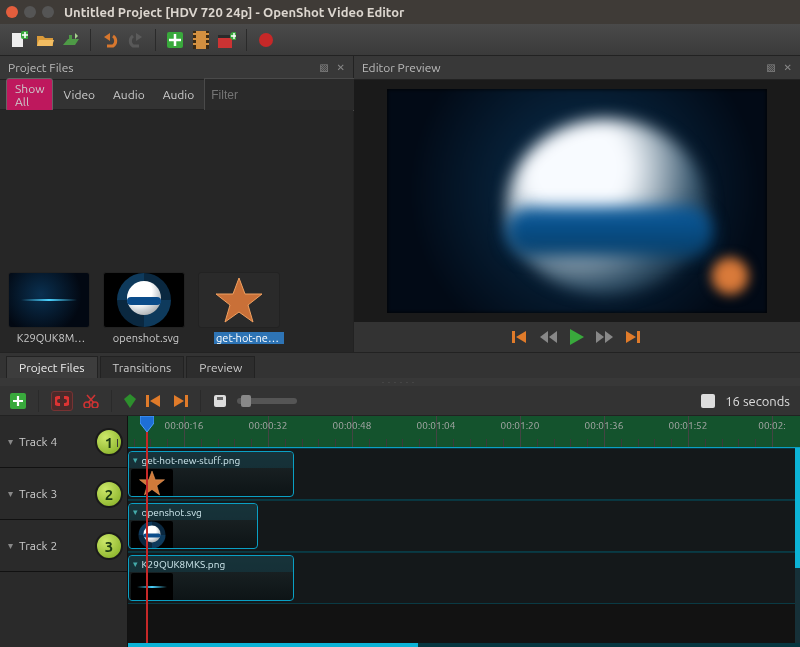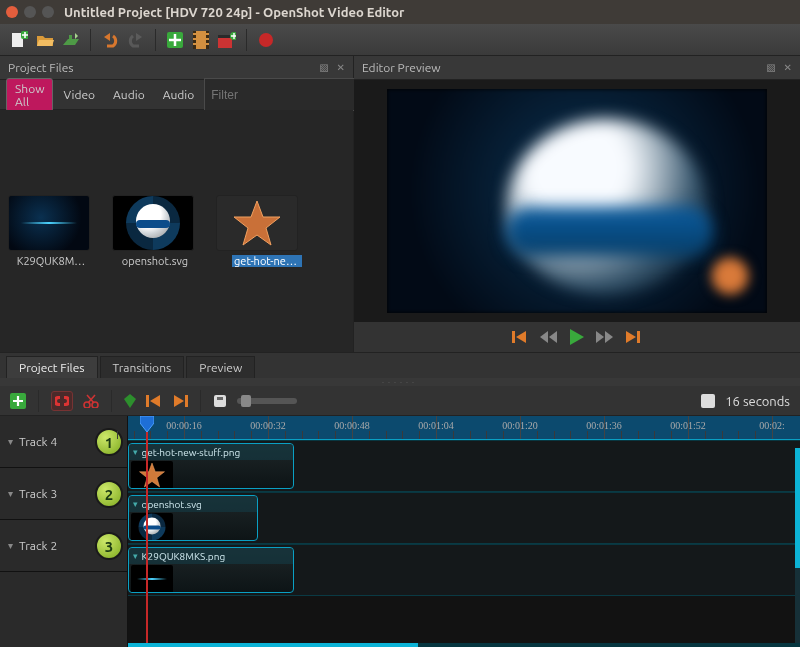--- a/index.html
+++ b/index.html
@@ -54,21 +54,21 @@
     padding:3px 8px;color:#ccc;font-size:12px;border-radius:3px;
   }
   .ftab.active{background:#be185d;border:1px solid #666;}
   .filter-input{
     flex:1;background:#2a2a2a;border:1px solid #4a4a4a;color:#ccc;
     padding:3px 6px;font-size:12px;height:33px;
   }
   .brush{width:20px;text-align:center;}
   
   .file-grid{
-    flex:1;background:#262626;padding:8px;display:flex;gap:18px;align-items:center;
+    flex:1;background:#262626;padding:8px;display:flex;gap:9px;align-items:flex-end;
   }
   .file-item{width:86px;text-align:center;}
   .thumb{width:82px;height:56px;background:#000;border:1px solid #222;border-radius:3px;overflow:hidden;display:flex;align-items:center;justify-content:center;}
   .thumb.sel{background:#2a2a2a;}
   .file-label{font-size:11px;margin-top:4px;overflow:hidden;text-overflow:ellipsis;white-space:nowrap;}
   .file-label.sel{background:#2e74b5;color:#fff;padding:0 2px;margin-left:16px;}
   
   .thumb-space{background:radial-gradient(circle at 40% 40%,#0a3050 0%,#020812 70%);}
   .thumb-space::after{content:"";display:block;width:70%;height:2px;background:linear-gradient(90deg,transparent,#4bd3ff,transparent);margin:26px auto;}
   .logo-wrap{width:54px;height:54px;position:relative;}
@@ -116,21 +116,21 @@
   .timeline{background:#1d1d1d;position:relative;height:231px;overflow:hidden;}
   .tl-left{position:absolute;left:0;top:0;bottom:0;width:128px;background:#2a2a2a;border-right:1px solid #111;}
   .tl-cursor-time{height:32px;color:#fff;font-size:16px;display:flex;align-items:center;padding-left:8px;border-bottom:1px solid #0aa0c4;}
   .track-head{height:52px;border-bottom:1px solid #111;display:flex;align-items:center;padding:0 8px;color:#ccc;font-size:12px;position:relative;}
   .track-head .chev{color:#888;margin-right:6px;font-size:10px;}
   .anno{position:absolute;right:4px;top:12px;width:28px;height:28px;border-radius:50%;
     background:radial-gradient(circle at 35% 30%,#cde86a,#7eaa1f);
     border:2px solid #1a1a1a;color:#1a3a12;display:flex;align-items:center;justify-content:center;font-weight:bold;font-size:15px;}
 
   .tl-body{position:absolute;left:128px;right:0;top:0;bottom:0;background:#121212;}
-  .ruler{height:24px;background:#0c4a6e;border-bottom:1px solid #0aa0c4;position:relative;font-family:Liberation Serif, serif;}
+  .ruler{height:32px;background:#14532d;border-bottom:1px solid #0aa0c4;position:relative;}
   .ruler-tick{position:absolute;top:0;height:100%;border-left:1px solid #444;}
   .ruler-lbl{position:absolute;top:4px;color:#aaa;font-size:10px;transform:translateX(-50%);}
   .ruler-sub{position:absolute;bottom:0;height:8px;border-left:1px solid #3a3a3a;}
   .track-row{height:52px;border-bottom:1px solid #0a3a44;background:#14181a;position:relative;border-top:1px solid #093640;}
   .clip{
     position:absolute;top:2px;height:46px;border:1px solid #0aa0c4;border-radius:4px;
     background:linear-gradient(#1e2628,#0d1416);
     overflow:hidden;
   }
   .clip-title{height:16px;background:rgba(20,60,70,.6);color:#cfe8ee;font-size:10px;padding:1px 4px;display:flex;align-items:center;gap:4px;}

